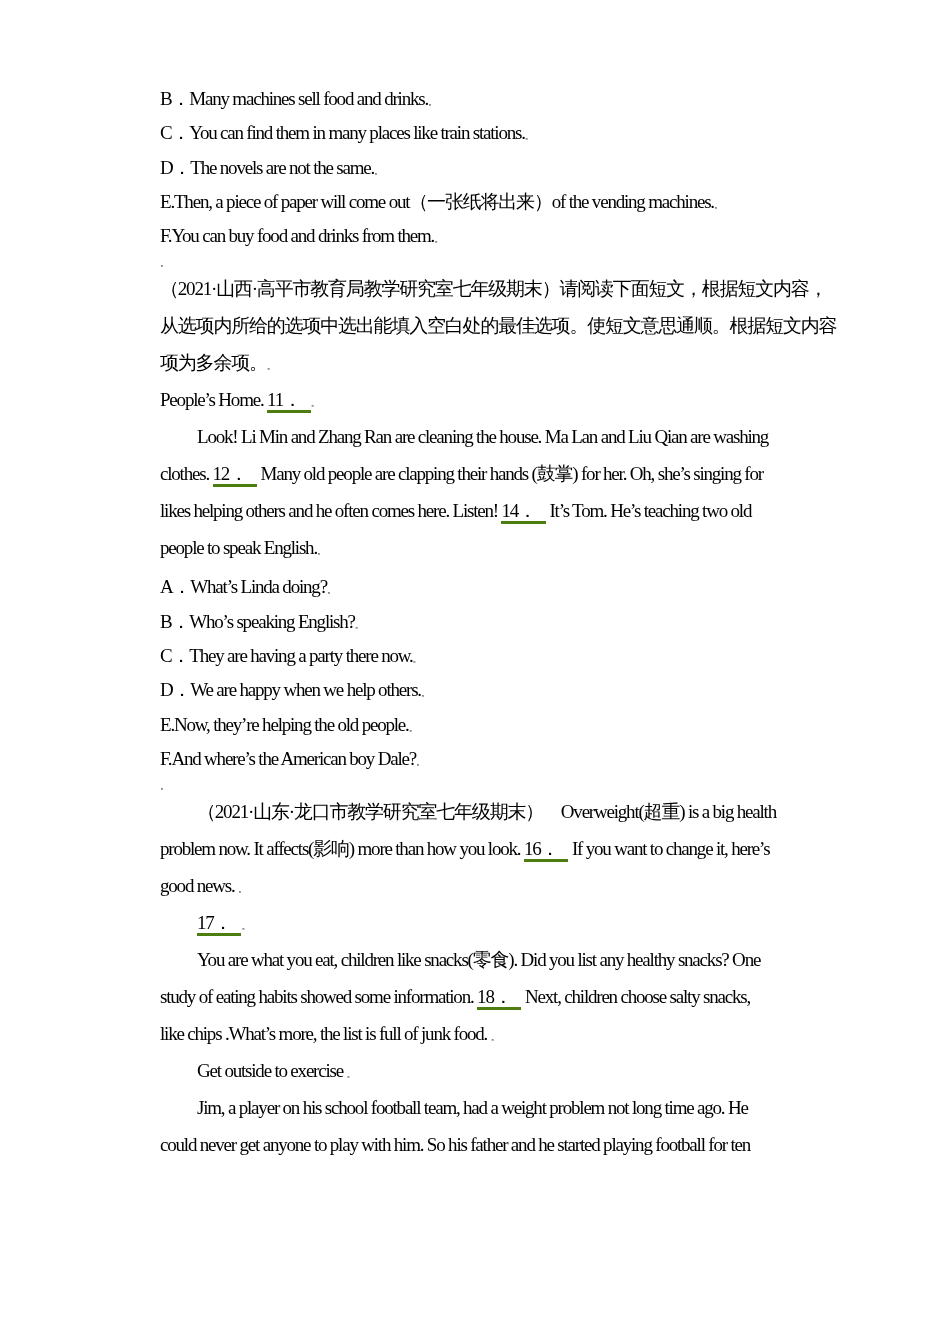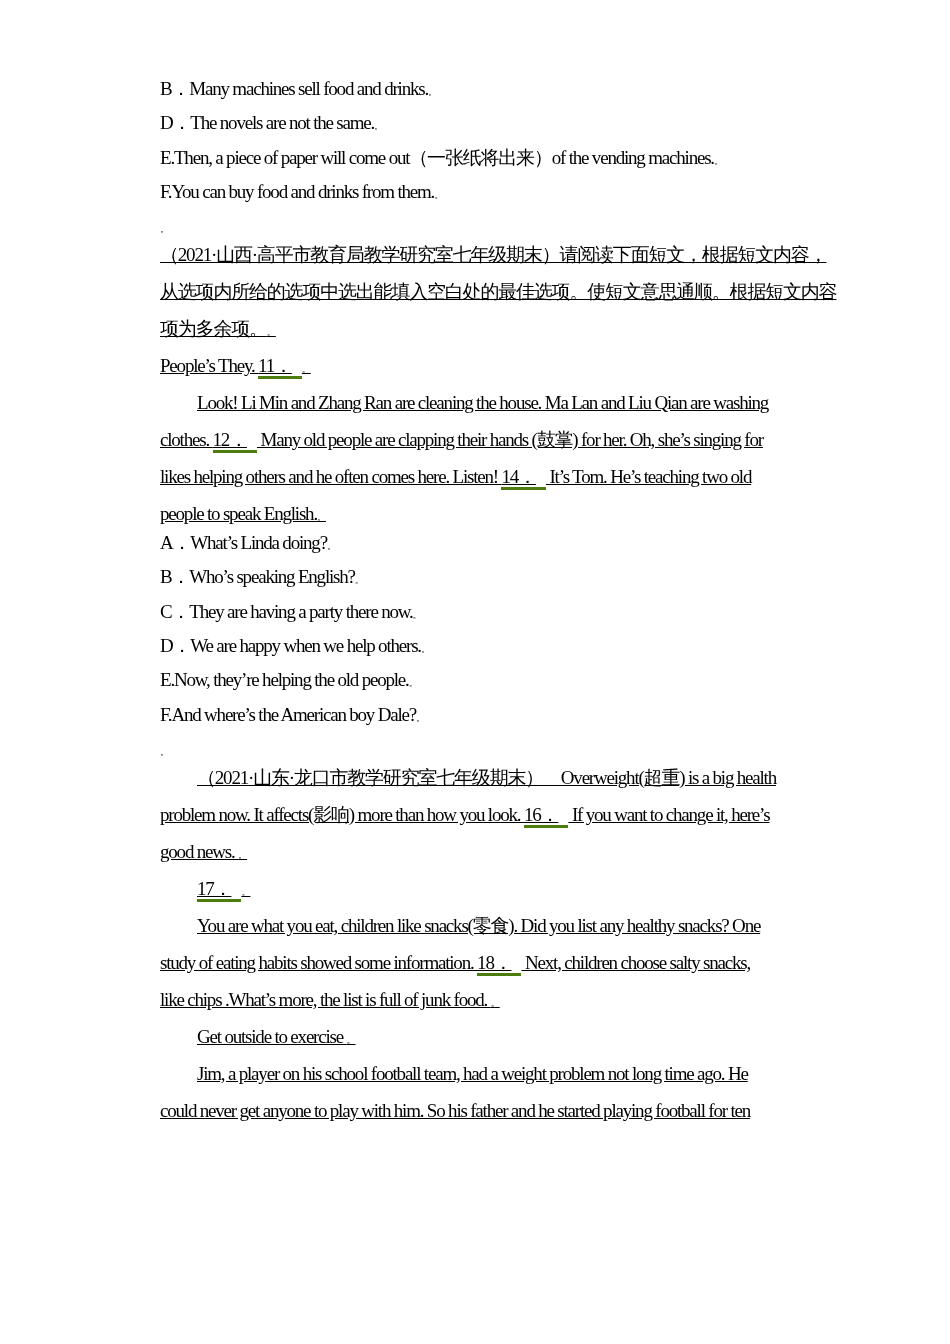--- a/index.html
+++ b/index.html
@@ -18,47 +18,48 @@
     padding-top: 78px;
     padding-left: 160px;
     padding-right: 130px;
   }
   .line {
     white-space: pre;
     font-size: 19px;
     letter-spacing: -1.2px;
     display: block;
   }
-  .line.txt  { height: 37px;   line-height: 37px; text-decoration: underline; }
-  .line.opt  { height: 34.3px; line-height: 21px; }
+  .line.txt  { height: 37px;   line-height: 37px; }
+  .line.opt  { height: 34.3px; line-height: 41px; }
   .line.gap  { height: 21px;   line-height: 21px; }
   .line.in   { text-indent: 37px; }
   .blank {
     border-bottom: 3px solid #4d7c0f;
     padding-right: 10px;
   }
   .pmark {
     font-size: 9px;
     letter-spacing: 0;
     color: #222;
   }
 </style>
 </head>
 <body>
 
 <div class="doc">
     <div class="line opt"><span class="seg">B．Many machines sell food and drinks.</span><span class="pmark">。</span></div>
+    <div class="line opt"><span class="seg">C．You can find them in many places like train stations.</span><span class="pmark">。</span></div>
     <div class="line opt"><span class="seg">D．The novels are not the same.</span><span class="pmark">。</span></div>
     <div class="line opt"><span class="seg">E.Then, a piece of paper will come out（一张纸将出来）of the vending machines.</span><span class="pmark">。</span></div>
     <div class="line opt"><span class="seg">F.You can buy food and drinks from them.</span><span class="pmark">。</span></div>
     <div class="line gap"><span class="pmark">。</span></div>
     <div class="line txt"><span class="seg">（2021·山西·高平市教育局教学研究室七年级期末）请阅读下面短文，根据短文内容，</span></div>
     <div class="line txt"><span class="seg">从选项内所给的选项中选出能填入空白处的最佳选项。使短文意思通顺。根据短文内容</span></div>
     <div class="line txt"><span class="seg">项为多余项。</span><span class="pmark">。</span></div>
-    <div class="line txt"><span class="seg">People’s They. </span><span class="blank">11．</span><span class="pmark">。</span></div>
+    <div class="line txt"><span class="seg">People’s Home. </span><span class="blank">11．</span><span class="pmark">。</span></div>
     <div class="line txt in"><span class="seg">Look! Li Min and Zhang Ran are cleaning the house. Ma Lan and Liu Qian are washing</span></div>
     <div class="line txt"><span class="seg">clothes. </span><span class="blank">12．</span><span class="seg"> Many old people are clapping their hands (鼓掌) for her. Oh, she’s singing for</span></div>
     <div class="line txt"><span class="seg">likes helping others and he often comes here. Listen! </span><span class="blank">14．</span><span class="seg"> It’s Tom. He’s teaching two old</span></div>
     <div class="line txt"><span class="seg">people to speak English.</span><span class="pmark">。</span></div>
     <div class="line opt"><span class="seg">A．What’s Linda doing?</span><span class="pmark">。</span></div>
     <div class="line opt"><span class="seg">B．Who’s speaking English?</span><span class="pmark">。</span></div>
     <div class="line opt"><span class="seg">C．They are having a party there now.</span><span class="pmark">。</span></div>
     <div class="line opt"><span class="seg">D．We are happy when we help others.</span><span class="pmark">。</span></div>
     <div class="line opt"><span class="seg">E.Now, they’re helping the old people.</span><span class="pmark">。</span></div>
     <div class="line opt"><span class="seg">F.And where’s the American boy Dale?</span><span class="pmark">。</span></div>

